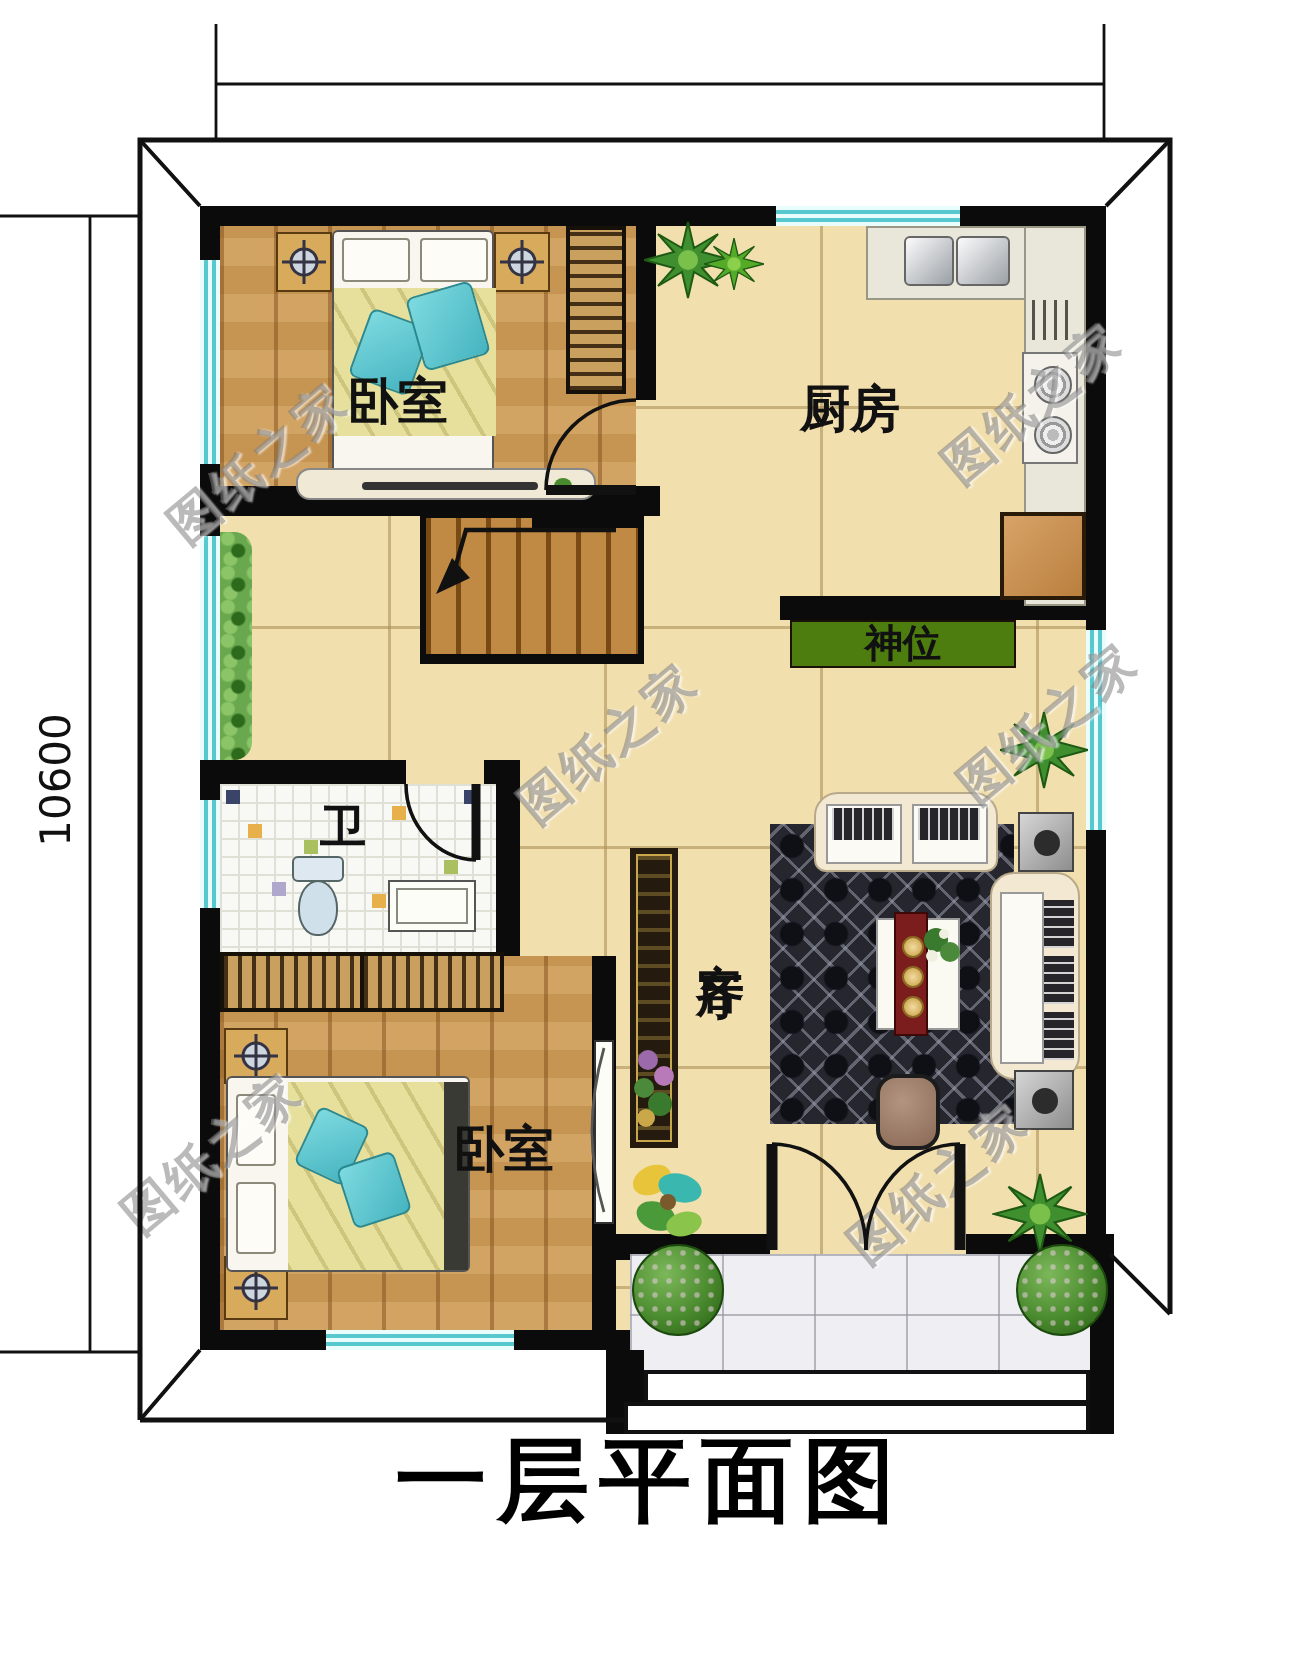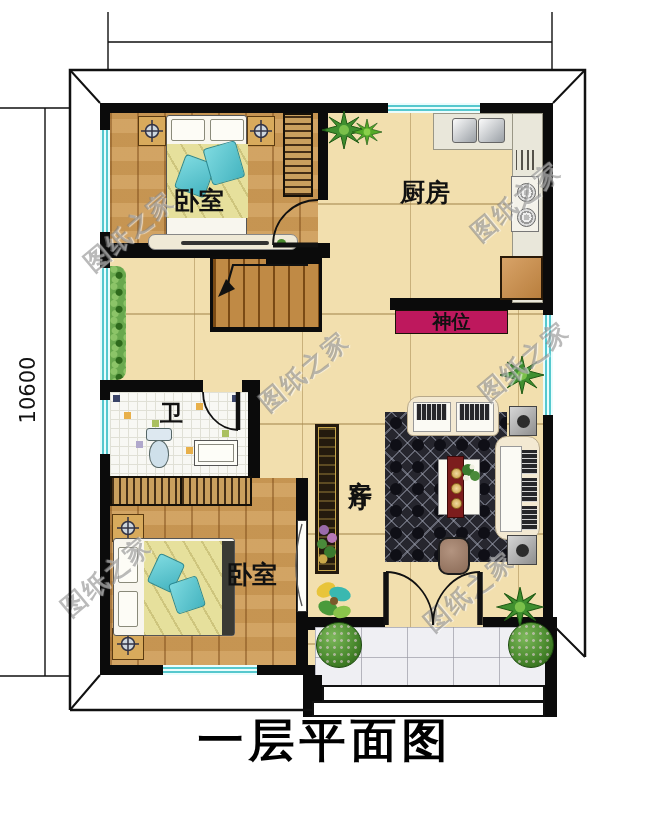--- a/index.html
+++ b/index.html
@@ -30,21 +30,21 @@
     background-size:13px 17px;}
   .stairs{background-color:#c08a45;
     background-image:repeating-linear-gradient(90deg,#7a4a15 0 2.5px,transparent 2.5px 15px);
     border:3px solid #0c0c0c;border-bottom-width:5px;box-sizing:border-box;}
   .counter{background:#e9e7da;border:1px solid #9a9786;box-sizing:border-box;}
   .sink-basin{background:linear-gradient(135deg,#fbfbfb,#9aa0a6);border:1px solid #666;border-radius:3px;}
   .vent{background:repeating-linear-gradient(90deg,#55524a 0 1.5px,transparent 1.5px 5.5px);}
   .stove{background:#f4f2ea;border:1px solid #777;box-sizing:border-box;}
   .burner{position:absolute;width:17px;height:17px;border-radius:50%;
     background:radial-gradient(circle,#bbb 0 3px,#eee 3px 5px,#999 5px 6.5px,#ddd 6.5px);border:1px solid #666;}
-  .shrine{background:#be185d;border:1.5px solid #1a1208;box-sizing:border-box;
+  .shrine{background:#4d7c0f;border:1.5px solid #1a1208;box-sizing:border-box;
     display:flex;align-items:center;justify-content:center;}
   .brown-cab{background:linear-gradient(135deg,#d8a368,#b97f3e);border:2px solid #2a1a08;box-sizing:border-box;}
   .wardrobe-h{background-color:#caa05e;border:2px solid #151008;box-sizing:border-box;
     background-image:repeating-linear-gradient(90deg, rgba(35,18,4,.8) 0 2px, transparent 2px 7px);}
   .wardrobe-v{background-color:#caa05e;border:2px solid #151008;box-sizing:border-box;
     background-image:repeating-linear-gradient(0deg, rgba(35,18,4,.8) 0 2px, transparent 2px 7px);}
   .nightstand{background:#d8aa5c;border:1px solid #5a3a10;box-sizing:border-box;
     display:flex;align-items:center;justify-content:center;}
   .bed-frame{background:#f8f6ee;border:1px solid #555;box-sizing:border-box;border-radius:3px;}
   .pillow-white{background:#fdfcf6;border:1px solid #8a8a7a;box-sizing:border-box;border-radius:2px;}
@@ -274,21 +274,21 @@
 
   <div class="abs porch-deck" style="left:315px;top:627px;width:230px;height:58px;"></div>
   <div class="abs wall" style="left:303px;top:675px;width:19px;height:42px;"></div>
   <div class="abs wall" style="left:545px;top:627px;width:12px;height:90px;"></div>
   <div class="abs step" style="left:322px;top:685px;width:223px;height:17px;"></div>
   <div class="abs step" style="left:312px;top:701px;width:233px;height:16px;"></div>
   <div class="abs bush" style="left:316px;top:622px;width:44px;height:44px;"></div>
   <div class="abs bush" style="left:508px;top:622px;width:44px;height:44px;"></div>
 
   <div class="abs room-label label-lg" style="left:174px;top:184px;">卧室</div>
-  <div class="abs room-label label-lg" style="left:400px;top:176px;">厨房</div>
+  <div class="abs room-label label-lg" style="left:400px;top:188px;">厨房</div>
   <div class="abs room-label" style="left:160px;top:398px;font-size:23px;">卫</div>
   <div class="abs room-label label-vertical" style="left:344px;top:462px;">客厅</div>
   <div class="abs room-label label-lg" style="left:227px;top:558px;">卧室</div>
 
   <div class="abs watermark" style="left:75px;top:215px;">图纸之家</div>
   <div class="abs watermark" style="left:250px;top:355px;">图纸之家</div>
   <div class="abs watermark" style="left:462px;top:185px;">图纸之家</div>
   <div class="abs watermark" style="left:470px;top:345px;">图纸之家</div>
   <div class="abs watermark" style="left:415px;top:575px;">图纸之家</div>
   <div class="abs watermark" style="left:52px;top:560px;">图纸之家</div>

